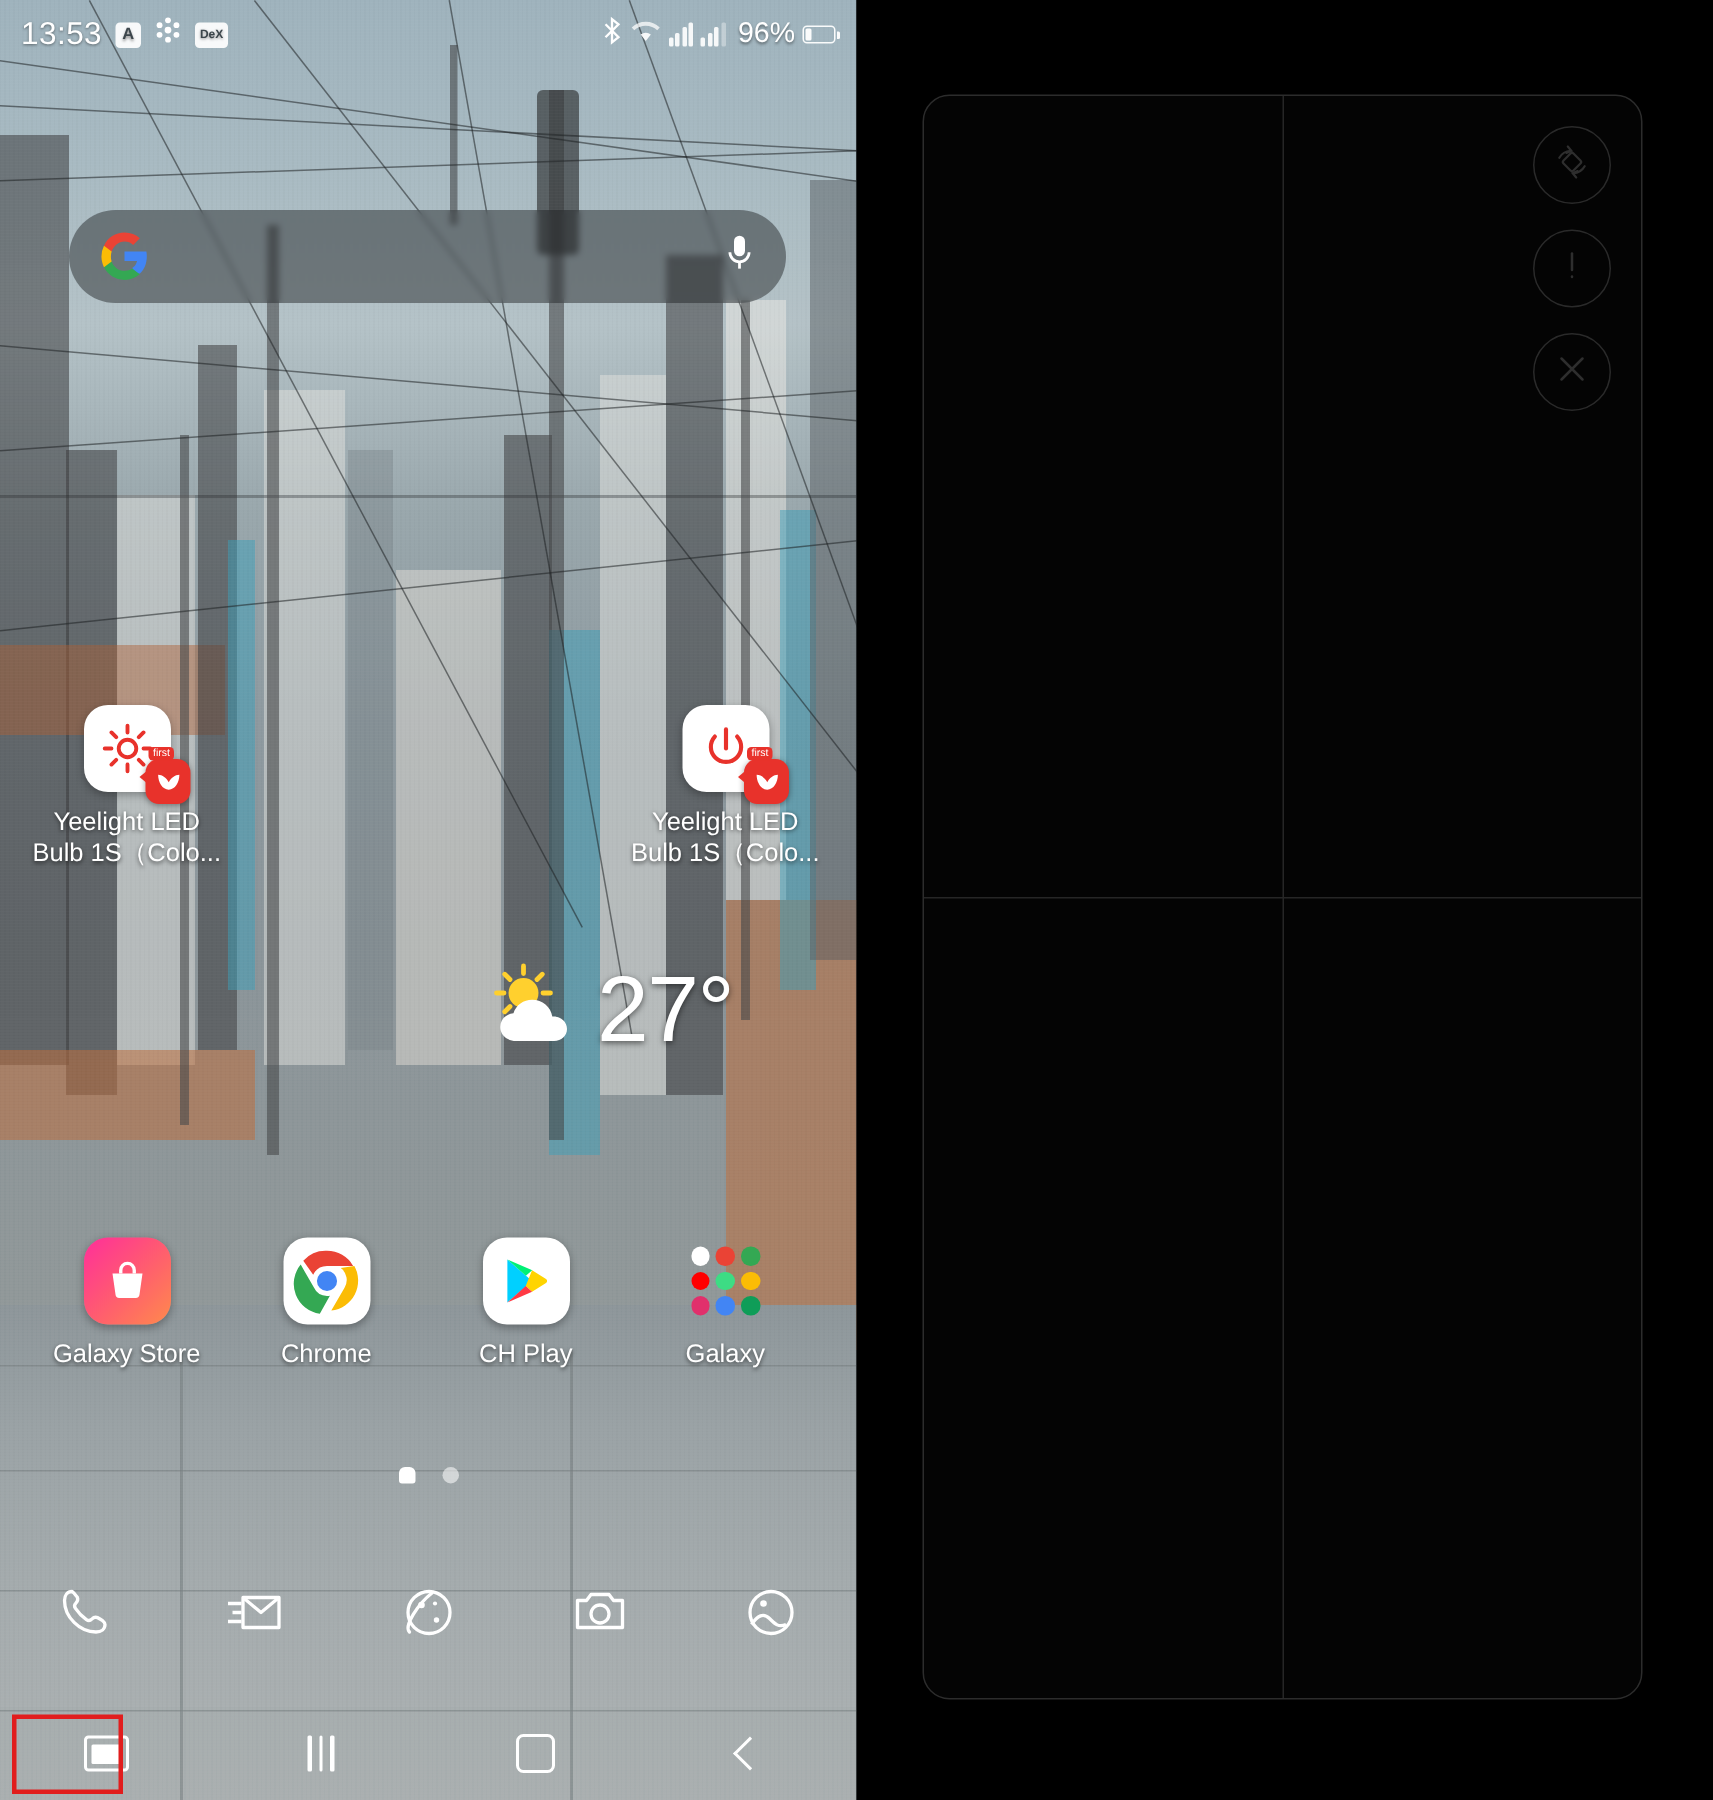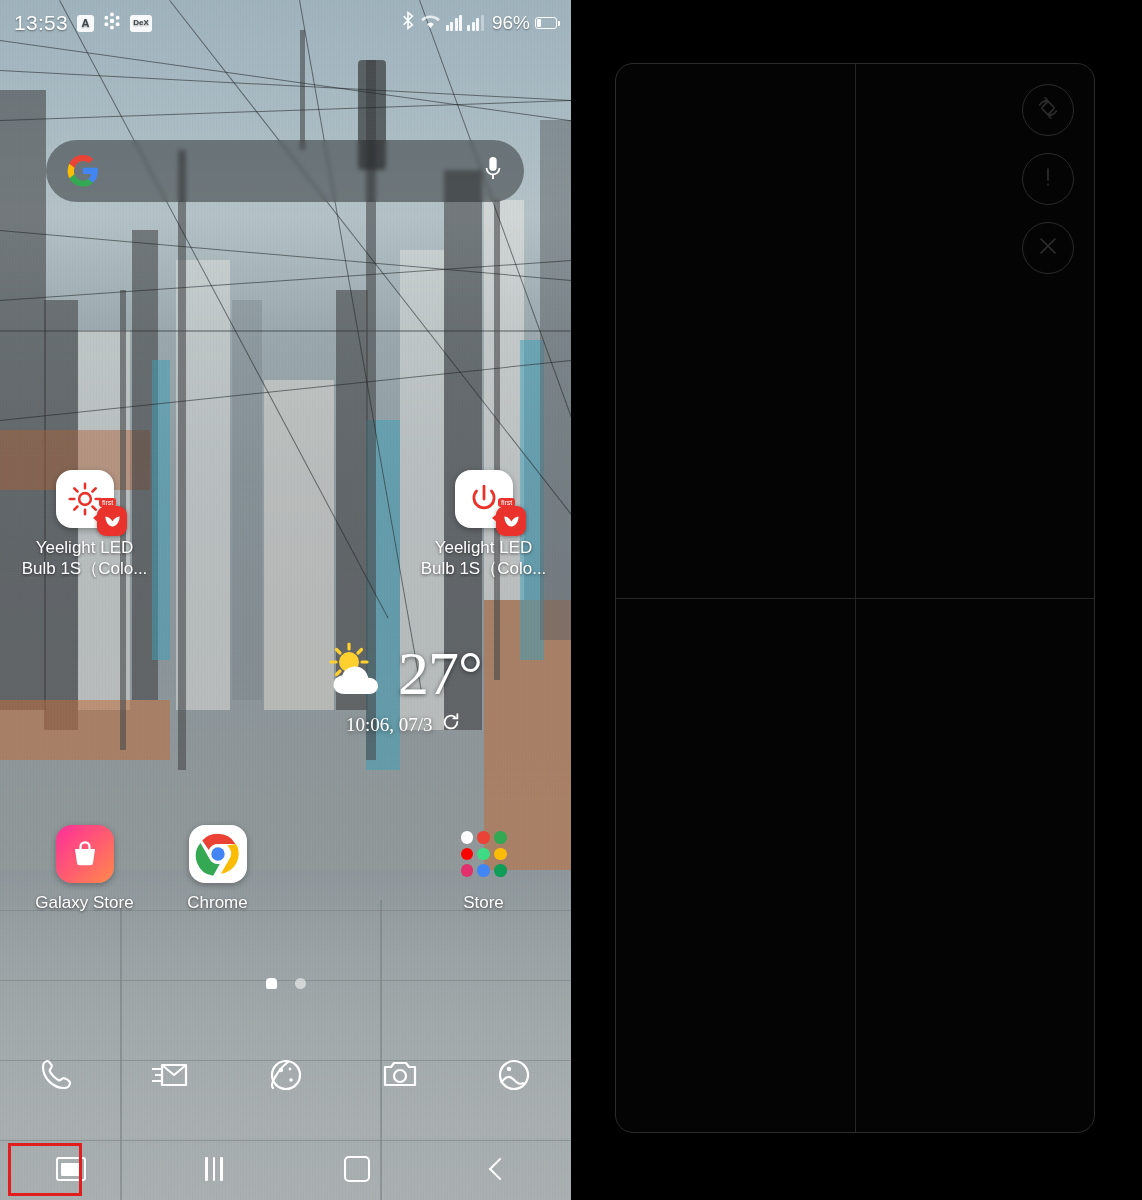--- a/index.html
+++ b/index.html
@@ -108,21 +108,20 @@
     width:58px; height:58px; border-radius:16px; position:relative;
     display:grid; grid-template-columns:repeat(3,1fr); grid-template-rows:repeat(3,1fr);
     gap:4px; padding:6px;
   }
   .folder span{ border-radius:50%; display:block; }
 
   
   .weather {
     position:absolute; left:320px; top:640px; width:251px; z-index:5; color:#fff;
     text-shadow:0 1px 4px rgba(0,0,0,.55);
-    font-family:Liberation Serif, serif;
   }
   .w-top { display:flex; align-items:center; gap:6px; }
   .w-temp { font-size:62px; line-height:62px; font-weight:300; letter-spacing:-1px; }
   .w-loc { display:flex; align-items:center; gap:8px; font-size:22px; margin-top:8px; }
   .w-time { font-size:19px; margin-top:6px; display:flex; align-items:center; gap:8px;
             padding-left:26px; }
 
   
   .pagedots{ position:absolute; left:0; right:0; top:978px; display:flex; justify-content:center;
              gap:18px; z-index:5;}
@@ -351,63 +350,67 @@
           <div class="appicon" style="background:linear-gradient(135deg,#ff2e9a 0%,#ff5f6d 55%,#ff8a4c 100%);">
             <svg width="30" height="30" viewBox="0 0 24 24" fill="#fff">
               <path d="M4 8h16l-1.6 11.2A2 2 0 0 1 16.4 21H7.6a2 2 0 0 1-2-1.8L4 8z"></path>
               <path d="M8.4 8V6.2a3.6 3.6 0 0 1 7.2 0V8" stroke="#fff" stroke-width="1.8" fill="none"></path>
             </svg>
           </div>
         </div>
         <div class="applabel">Galaxy Store</div>
       </div>
 
+      <div class="cell" style="left:284px; top:825px;">
+        <div class="icon-wrap">
+          <div class="appicon" style="background:#fff;">
+            <svg width="34" height="34" viewBox="0 0 32 32">
+              <path fill="#00D0FF" d="M4 2.5l15.5 13.5L4 29.5z"></path>
+              <path fill="#00F076" d="M4 2.5l11.6 10.2 4-3.4z"></path>
+              <path fill="#FFD400" d="M19.5 9.3L28 14.6c1.3.8 1.3 2 0 2.8l-8.5 5.3-4-3.5z"></path>
+              <path fill="#FF3A44" d="M4 29.5l15.5-6.8-4-3.5z"></path>
+            </svg>
+          </div>
+        </div>
+        <div class="applabel">CH Play</div>
+      </div>
 
       <div class="cell" style="left:417px; top:825px;">
         <div class="icon-wrap">
           <div class="folder">
             <span style="background:#fff"></span>
             <span style="background:#ea4335"></span>
             <span style="background:#34a853"></span>
             <span style="background:#ff0000"></span>
             <span style="background:#3ddc84"></span>
             <span style="background:#fbbc05"></span>
             <span style="background:#e1306c"></span>
             <span style="background:#4285f4"></span>
             <span style="background:#0f9d58"></span>
           </div>
         </div>
-        <div class="applabel">Store</div>
+        <div class="applabel">Galaxy</div>
       </div>
     </div>
 
     <div class="weather">
       <div class="w-top">
         <span>
           <svg width="72" height="62" viewBox="0 0 72 62">
             <g fill="#ffd02e">
               <circle cx="29" cy="22" r="10"></circle>
               <g stroke="#ffd02e" stroke-width="3.2" stroke-linecap="round">
                 <path d="M29 4v5M29 35v5M11 22h5M42 22h5M16.5 9.5l3.5 3.5M38 31l3.5 3.5M41.5 9.5L38 13M20 31l-3.5 3.5"></path>
               </g>
             </g>
             <path fill="#fff" d="M24 54c-6 0-10.5-4-10.5-9.3 0-5 3.8-8.8 8.8-9.2C24 30 29 26.5 34.8 26.5c6.8 0 12.4 4.8 13.4 11.2h.8C54.3 37.7 58 41.5 58 46c0 4.5-3.8 8-8.6 8z"></path>
           </svg>
         </span>
         <span class="w-temp">27°</span>
       </div>
-      <div class="w-time">
-        <span>10:06, 07/3</span>
-        <span>
-          <svg width="20" height="20" viewBox="0 0 22 22" stroke="#fff" stroke-width="2" fill="none" stroke-linecap="round">
-            <path d="M18 11a7 7 0 1 1-2.6-5.4"></path>
-            <path d="M18 2.5V7h-4.4"></path>
-          </svg>
-        </span>
-      </div>
     </div>
 
     <div class="pagedots">
       <span class="dot home"></span>
       <span class="dot"></span>
     </div>
 
     <div class="dock">
       <div class="dockitem">
         <svg width="44" height="44" viewBox="0 0 44 44" stroke="#fff" stroke-width="2.2" fill="none" stroke-linecap="round">

